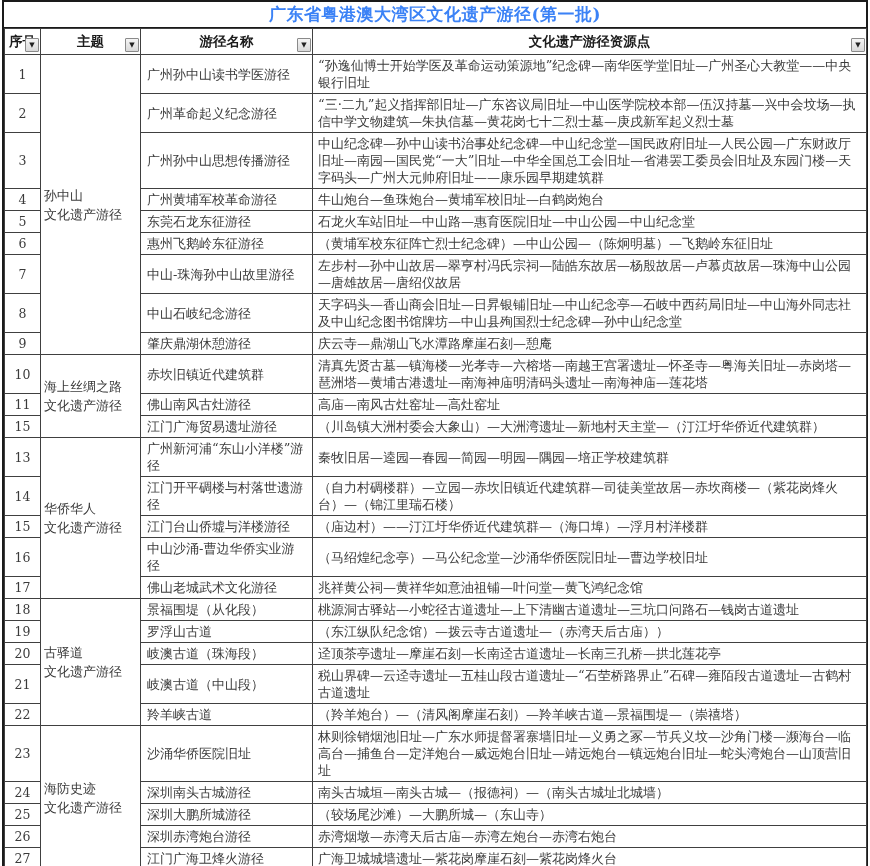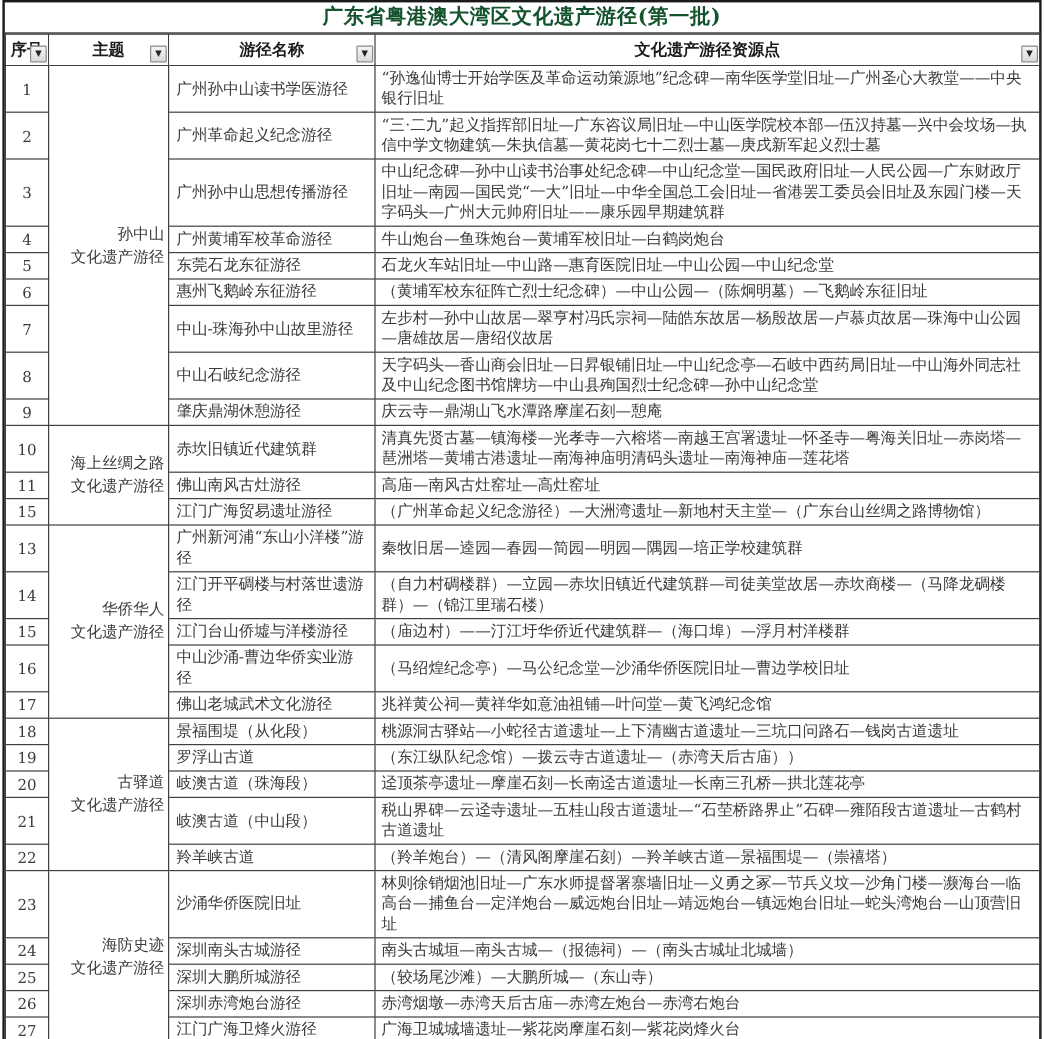--- a/index.html
+++ b/index.html
@@ -1,31 +1,31 @@
 <!DOCTYPE html>
 <html><head>
 <meta charset="utf-8">
 <style>
   html,body{margin:0;padding:0;background:#fff;}
   body{font-family:"DejaVu Serif","Liberation Serif",serif;color:#3a3a3a;}
   .wrap{width:866px;min-height:862px;margin:0 auto;border:2px solid #1a1a1a;box-sizing:border-box;background:#fff;}
-  .title{height:25px;line-height:25px;text-align:center;font-weight:bold;font-size:17px;color:#14532d;
+  .title{height:25px;line-height:25px;text-align:center;font-weight:bold;font-size:17px;color:#3b82f6;
          border-bottom:1px solid #1a1a1a;letter-spacing:.5px;}
   table{border-collapse:collapse;width:100%;table-layout:fixed;}
   col.c1{width:36px;} col.c2{width:100px;} col.c3{width:172px;} col.c4{width:554px;}
   th,td{border:1px solid #404040;box-sizing:border-box;vertical-align:middle;}
   thead th{height:26px;font-size:13.5px;font-weight:bold;color:#1c1c1c;text-align:center;
            position:relative;padding:0 2px;background:#fff;}
   .dd{position:absolute;right:1px;bottom:2px;width:14px;height:14px;line-height:12px;
       background:linear-gradient(#f5f5f5,#d9d9d9);border:1px solid #8a8a8a;border-radius:1px;
       font-size:7px;color:#222;text-align:center;box-sizing:border-box;cursor:pointer;
       font-family:"DejaVu Sans","Liberation Sans",sans-serif;}
   td{font-size:13px;line-height:17px;padding:2px 3px;}
   td.c-no{text-align:center;font-size:12.5px;}
-  td.c-theme{text-align:right;white-space:pre-line;line-height:19px;font-size:13px;}
+  td.c-theme{text-align:left;white-space:pre-line;line-height:19px;font-size:13px;}
   td.c-name{text-align:left;padding:2px 6px;}
   td.c-pts{text-align:left;padding:2px 4px 2px 5px;}
 </style>
 </head>
 <body>
 
 <div class="wrap">
   <div class="title">广东省粤港澳大湾区文化遗产游径(第一批)</div>
   <table>
     <colgroup>
@@ -110,33 +110,33 @@
           <td class="c-pts">清真先贤古墓—镇海楼—光孝寺—六榕塔—南越王宫署遗址—怀圣寺—粤海关旧址—赤岗塔—琶洲塔—黄埔古港遗址—南海神庙明清码头遗址—南海神庙—莲花塔</td>
         </tr>
         <tr>
           <td class="c-no">11</td>
           <td class="c-name">佛山南风古灶游径</td>
           <td class="c-pts">高庙—南风古灶窑址—高灶窑址</td>
         </tr>
         <tr>
           <td class="c-no">15</td>
           <td class="c-name">江门广海贸易遗址游径</td>
-          <td class="c-pts">（广州革命起义纪念游径）—大洲湾遗址—新地村天主堂—（广东台山丝绸之路博物馆）</td>
+          <td class="c-pts">（川岛镇大洲村委会大象山）—大洲湾遗址—新地村天主堂—（汀江圩华侨近代建筑群）</td>
         </tr>
         <tr>
           <td class="c-no">13</td>
           <td class="c-theme" rowspan="5">华侨华人
 文化遗产游径</td>
           <td class="c-name">广州新河浦“东山小洋楼”游径</td>
           <td class="c-pts">秦牧旧居—逵园—春园—简园—明园—隅园—培正学校建筑群</td>
         </tr>
         <tr>
           <td class="c-no">14</td>
           <td class="c-name">江门开平碉楼与村落世遗游径</td>
-          <td class="c-pts">（自力村碉楼群）—立园—赤坎旧镇近代建筑群—司徒美堂故居—赤坎商楼—（马降龙碉楼群）—（锦江里瑞石楼）</td>
+          <td class="c-pts">（自力村碉楼群）—立园—赤坎旧镇近代建筑群—司徒美堂故居—赤坎商楼—（紫花岗烽火台）—（锦江里瑞石楼）</td>
         </tr>
         <tr>
           <td class="c-no">15</td>
           <td class="c-name">江门台山侨墟与洋楼游径</td>
           <td class="c-pts">（庙边村）——汀江圩华侨近代建筑群—（海口埠）—浮月村洋楼群</td>
         </tr>
         <tr>
           <td class="c-no">16</td>
           <td class="c-name">中山沙涌-曹边华侨实业游径</td>
           <td class="c-pts">（马绍煌纪念亭）—马公纪念堂—沙涌华侨医院旧址—曹边学校旧址</td>

